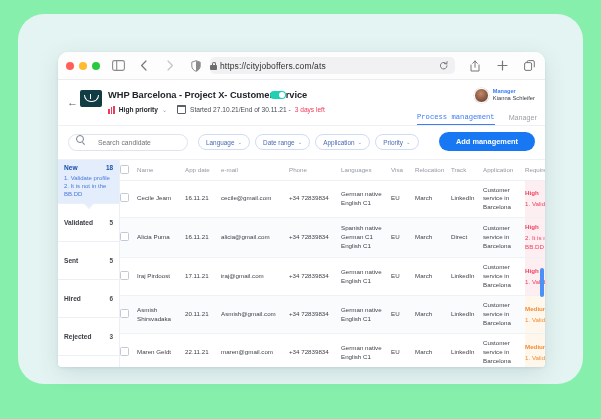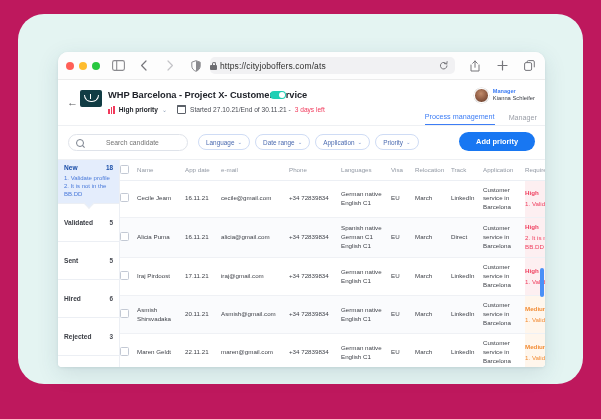--- a/index.html
+++ b/index.html
@@ -7,21 +7,21 @@
     width: 601px; height: 419px;
     overflow: hidden;
     font-family: "Liberation Sans", sans-serif;
   }
   body {
     background: #e8f6f4;
   }
   .page {
     position: relative;
     width: 601px; height: 419px;
-    background: #be185d;
+    background: #86efac;
   }
   
   .canvas {
     position: absolute;
     left: 18px; top: 14px;
     width: 565px; height: 370px;
     background: #e4f4f2;
     border-radius: 26px;
   }
   
@@ -168,33 +168,33 @@
   .user-role { font-size: 5.6px; color: #3d7df5; font-weight: bold; }
   .user-name { font-size: 5.8px; color: #3a3d44; }
 
   .tabs {
     position: absolute; right: 8px; bottom: 0;
     display: flex; gap: 14px; align-items: flex-end;
   }
   .tab {
     font-size: 7.2px; color: #9b9fa8; padding-bottom: 3px;
   }
-  .tab.active { color: #3d7df5; border-bottom: 1.4px solid #3d7df5; }
+  .tab.active { color: #3d7df5; border-bottom: 1.4px solid #3d7df5; font-family: Liberation Mono, monospace; }
 
   
   .toolbar {
     position: relative; height: 33px;
     background: #ffffff;
     border-bottom: 1px solid #eef0f3;
   }
   .search {
     position: absolute; left: 10px; top: 8px;
     width: 120px; height: 17px;
     border: 1px solid #dfe3ea; border-radius: 9px;
-    display: flex; align-items: center; gap: 20px;
+    display: flex; gap: 12px;
     padding: 0 7px; box-sizing: border-box;
     background: #fff;
   }
   .search .mag {
     width: 6px; height: 6px; border: 1px solid #7b828e;
     border-radius: 50%; position: relative; flex: none;
   }
   .search .mag:after {
     content:""; position:absolute; right:-2.4px; bottom:-1.6px;
     width: 3px; height: 1px; background: #7b828e;
@@ -447,21 +447,21 @@
         </span>
         <span class="chip">
           <span>Application</span>
           <span class="cv">⌄</span>
         </span>
         <span class="chip">
           <span>Priority</span>
           <span class="cv">⌄</span>
         </span>
       </div>
-      <button class="add-btn">Add priority</button>
+      <button class="add-btn">Add management</button>
     </div>
 
     <div class="body-area">
 
       <div class="stages">
         <div class="stage active">
           <div class="stage-top">
             <span class="stage-name">New</span>
             <span class="stage-count">18</span>
           </div>

